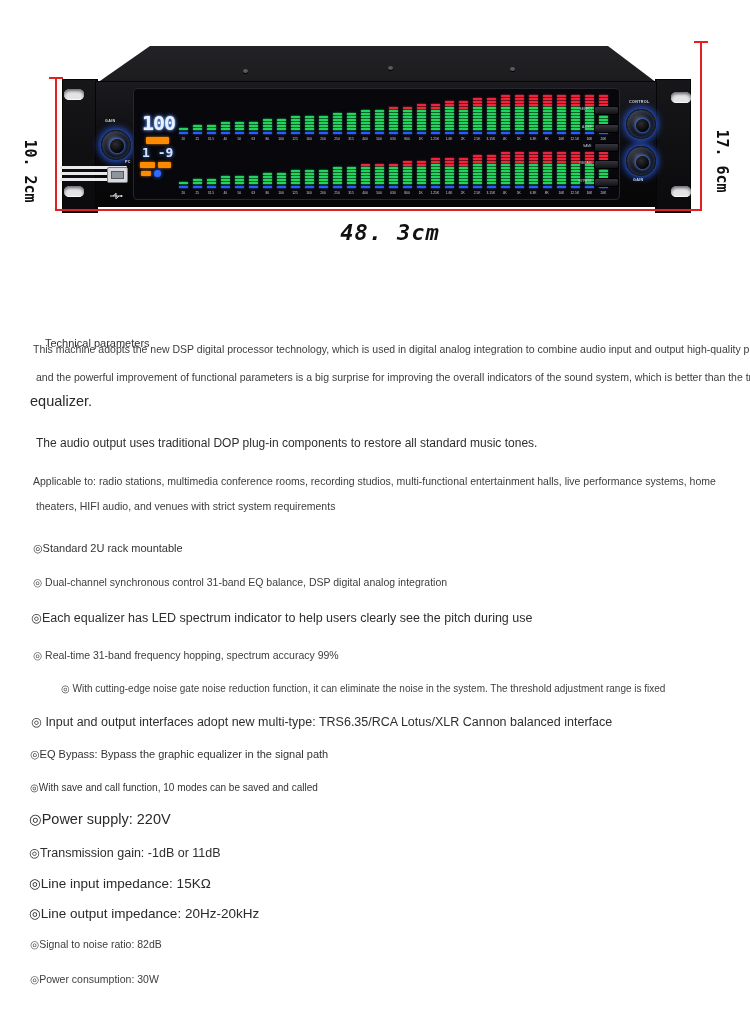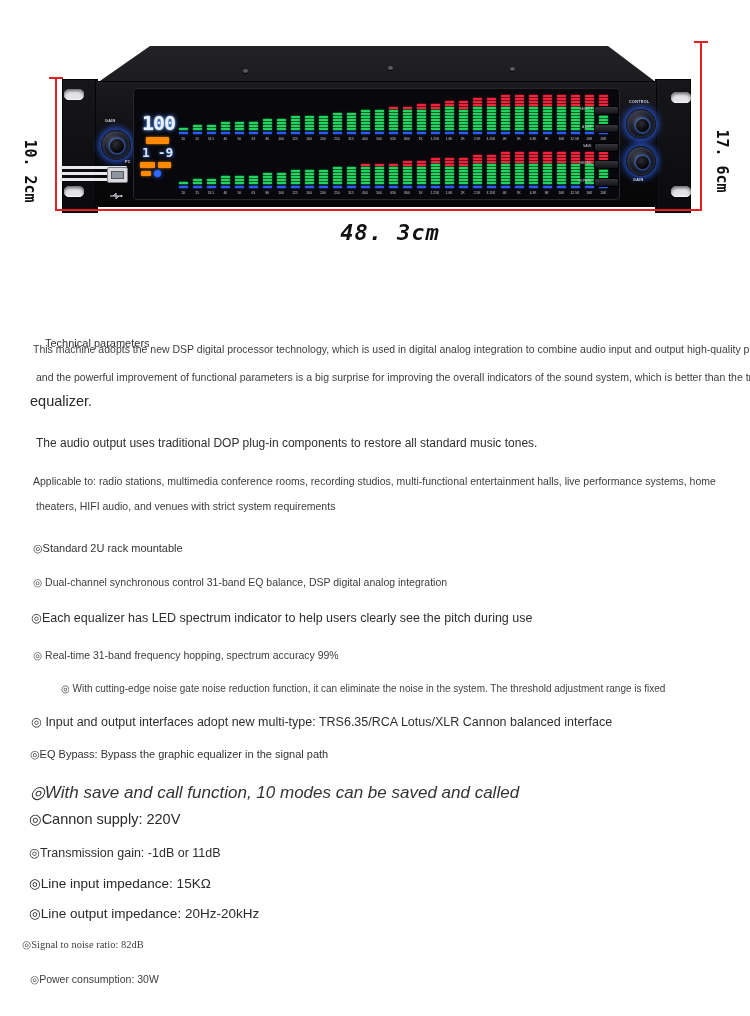--- a/index.html
+++ b/index.html
@@ -69,21 +69,21 @@
   .dim-label{position:absolute;font-family:"DejaVu Sans Mono",monospace;font-weight:bold;color:#111;
     text-align:center;}
   .dim-vert{font-size:15px;width:90px;}
   #dim-width-label{font-size:22px;width:180px;letter-spacing:1px;font-style:italic;}
 
   
   .line{position:absolute;white-space:nowrap;color:#3a3a3a;}
   .sz9{font-size:10px;color:#424242;}
   .sz10{font-size:10.5px;color:#3d3d3d;}
   .sz11{font-size:11px;color:#333;}
-  .sz11b{font-size:17px;color:#333;font-style:italic;}
+  .sz11b{font-size:10px;color:#333;}
   .sz12{font-size:12px;color:#2f2f2f;}
   .sz12b{font-size:12.5px;color:#2e2e2e;}
   .sz13{font-size:13.5px;color:#2a2a2a;}
   .sz14{font-size:14.5px;color:#2a2a2a;}
 </style>
 </head>
 <body>
 
 <div id="page">
 
@@ -891,20 +891,20 @@
   <div class="line sz10" style="left:33px;top:475px;">Applicable to: radio stations, multimedia conference rooms, recording studios, multi-functional entertainment halls, live performance systems, home</div>
   <div class="line sz10" style="left:36px;top:500px;">theaters, HIFI audio, and venues with strict system requirements</div>
   <div class="line sz11" style="left:33px;top:542px;">◎Standard 2U rack mountable</div>
   <div class="line sz10" style="left:33px;top:576px;">◎ Dual-channel synchronous control 31-band EQ balance, DSP digital analog integration</div>
   <div class="line sz12b" style="left:31px;top:610px;">◎Each equalizer has LED spectrum indicator to help users clearly see the pitch during use</div>
   <div class="line sz10" style="left:33px;top:649px;">◎ Real-time 31-band frequency hopping, spectrum accuracy 99%</div>
   <div class="line sz9" style="left:33px;top:683px;margin-left:28px;">◎ With cutting-edge noise gate noise reduction function, it can eliminate the noise in the system. The threshold adjustment range is fixed</div>
   <div class="line sz12b" style="left:31px;top:714px;">◎ Input and output interfaces adopt new multi-type: TRS6.35/RCA Lotus/XLR Cannon balanced interface</div>
   <div class="line sz11" style="left:30px;top:748px;">◎EQ Bypass: Bypass the graphic equalizer in the signal path</div>
   <div class="line sz11b" style="left:30px;top:782px;">◎With save and call function, 10 modes can be saved and called</div>
-  <div class="line sz14" style="left:29px;top:811px;">◎Cannon supply: 220V</div>
+  <div class="line sz14" style="left:29px;top:811px;">◎Power supply: 220V</div>
   <div class="line sz12b" style="left:29px;top:845px;">◎Transmission gain: -1dB or 11dB</div>
   <div class="line sz13" style="left:29px;top:875px;text-align:right;">◎Line input impedance: 15KΩ</div>
   <div class="line sz13" style="left:29px;top:905px;">◎Line output impedance: 20Hz-20kHz</div>
-  <div class="line sz10" style="left:22px;top:938px;font-family:Liberation Serif, serif;">◎Signal to noise ratio: 82dB</div>
+  <div class="line sz10" style="left:30px;top:938px;">◎Signal to noise ratio: 82dB</div>
   <div class="line sz10" style="left:30px;top:973px;">◎Power consumption: 30W</div>
 
 </div>
 
 </body></html>

